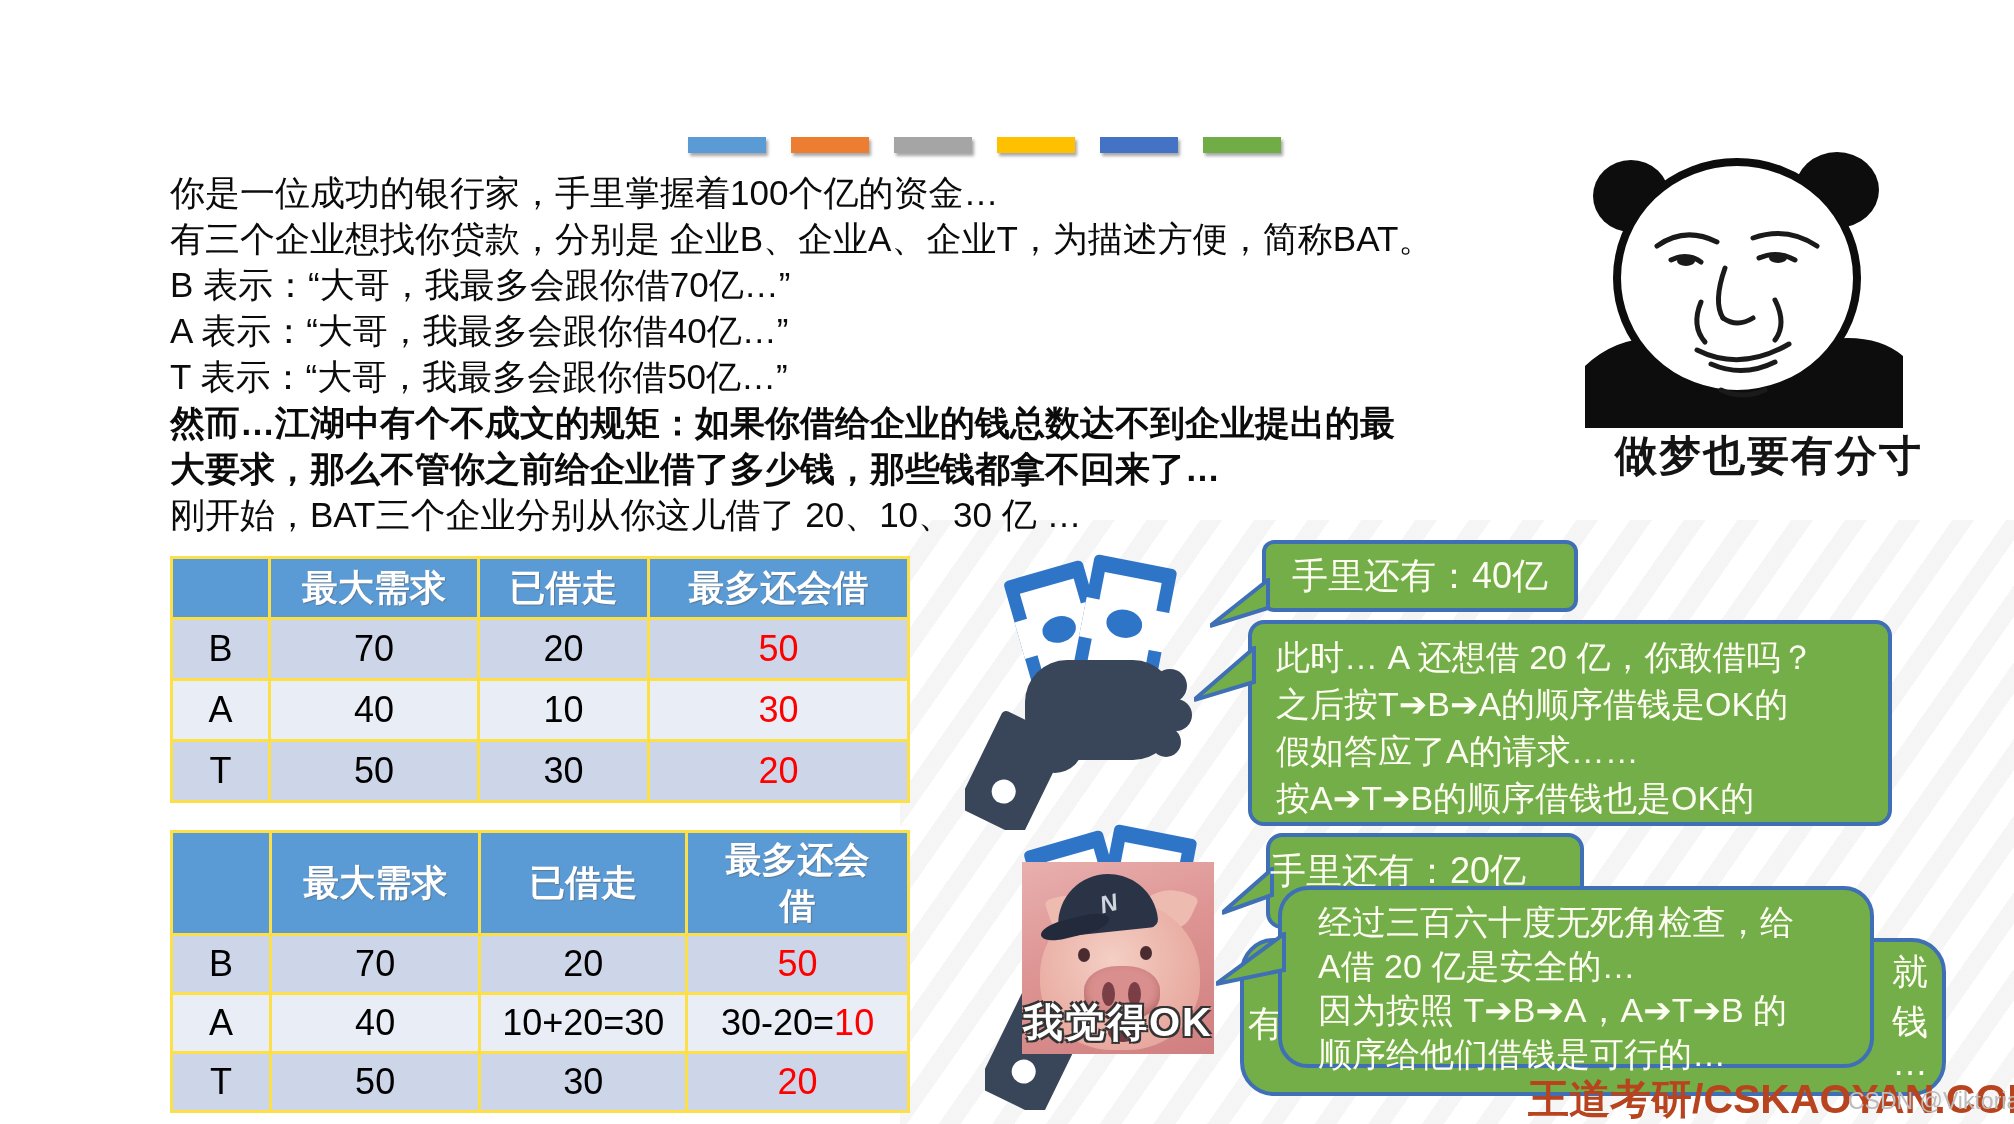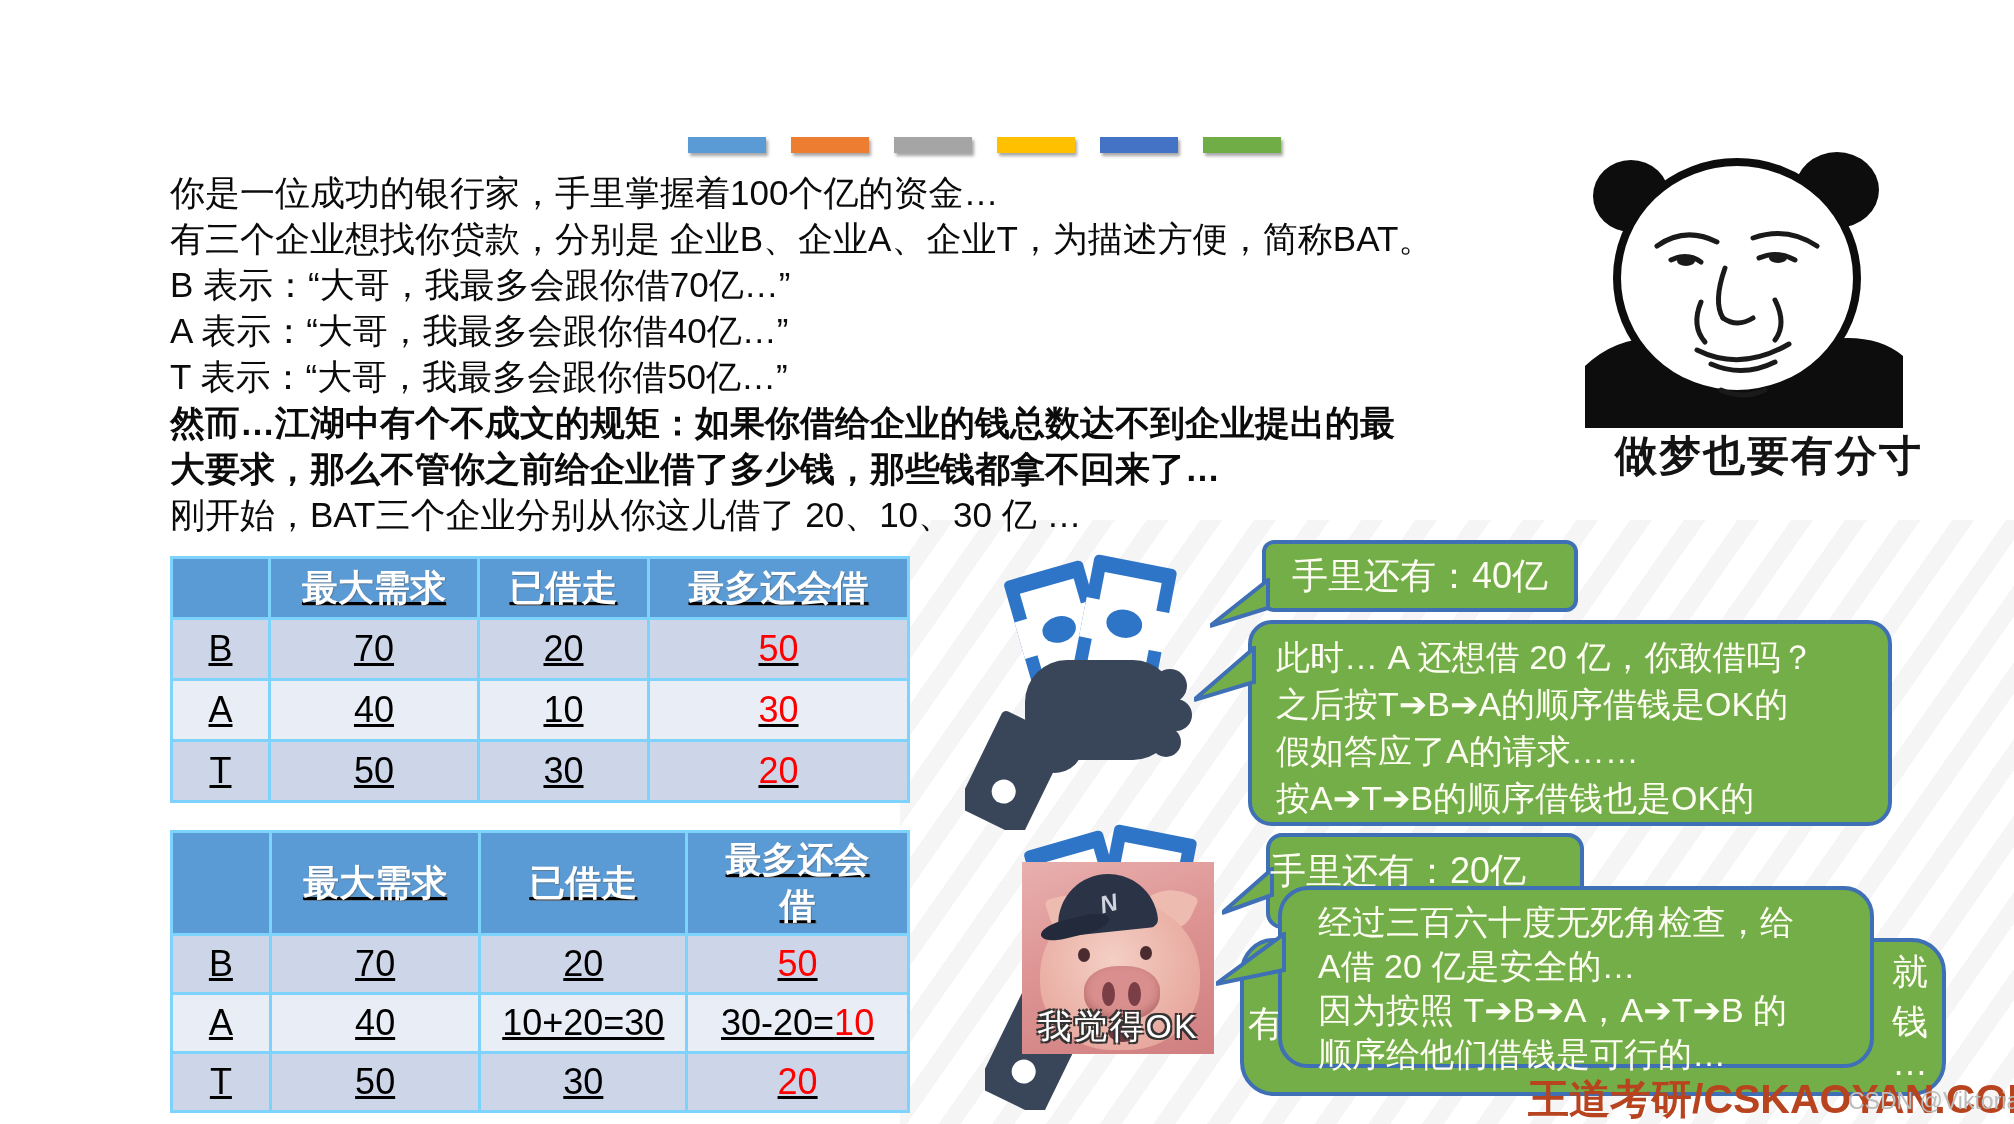--- a/index.html
+++ b/index.html
@@ -12,21 +12,21 @@
          color:#4D90D2;letter-spacing:6px;}
   .bars{position:absolute;top:137px;left:688px;display:flex;gap:25px;}
   .bars .bar{width:78px;height:16px;box-shadow:2px 3px 3px rgba(0,0,0,.35);}
 
   
   .intro{position:absolute;left:170px;top:170px;font-size:35px;line-height:46px;color:#0b0b0b;}
   .intro div{white-space:nowrap;}
   .intro .bold{font-weight:700;}
 
   
-  table.banker{position:absolute;border-collapse:separate;border-spacing:3px;table-layout:fixed;background:#7dd3fc;text-decoration:underline;}
+  table.banker{position:absolute;border-collapse:separate;border-spacing:3px;table-layout:fixed;background:#fde047;}
   table.banker td,table.banker th{text-align:center;vertical-align:middle;font-size:36px;padding:0;}
   table.banker th{background:#5B9BD5;color:#fff;font-weight:700;text-shadow:1px 1px 1px rgba(90,90,90,.5);}
   .t1{left:170px;top:556px;width:740px;}
   .t1 th{height:58px;}
   .t1 td{height:58px;}
   .t2{left:170px;top:830px;width:740px;}
   .t2 th{height:100px;white-space:pre-line;line-height:46px;}
   .t2 td{height:56px;}
   tr.row-dark td{background:#CDD6E8;}
   tr.row-light td{background:#E9EDF5;}
@@ -36,21 +36,21 @@
   .stripes{position:absolute;left:900px;top:520px;width:1114px;height:604px;
     background:repeating-linear-gradient(125deg,rgba(130,130,130,0) 0 26px,rgba(130,130,130,.08) 26px 44px);
     z-index:0;}
 
   
   .bubble{position:absolute;background:#74AE49;border:4px solid #3F6FB5;color:#FDFDF2;
           box-sizing:border-box;z-index:2;}
   .bubble .tail{position:absolute;z-index:-1;}
   .b1{left:1262px;top:540px;width:316px;height:72px;border-radius:12px;
       font-size:36px;display:flex;align-items:center;justify-content:center;white-space:nowrap;}
-  .b2{left:1248px;top:620px;width:644px;height:206px;border-radius:24px;
+  .b2{left:1248px;top:620px;width:644px;height:206px;border-radius:16px;
       font-size:34px;line-height:47px;padding:10px 0 0 24px;}
   .b2 div{white-space:nowrap;}
   .b3{left:1266px;top:833px;width:318px;height:96px;border-radius:16px;
       font-size:36px;padding-top:10px;white-space:nowrap;z-index:1;}
   .b4{left:1240px;top:938px;width:706px;height:158px;border-radius:34px;z-index:1;font-size:36px;}
   .b4 span{position:absolute;}
   .b5{left:1278px;top:886px;width:596px;height:182px;border-radius:30px;
       font-size:34px;line-height:44px;padding:10px 0 0 28px;z-index:3;}
   .b5 div{white-space:nowrap;margin-left:8px;}
 
@@ -68,21 +68,21 @@
   .pig-brim{position:absolute;left:18px;top:56px;width:70px;height:18px;background:#222a3c;
        border-radius:40%/60%;transform:rotate(-14deg);}
   .cap-letter{position:absolute;left:44px;top:16px;color:#cfd4de;font-size:24px;font-style:italic;
        font-weight:700;transform:rotate(-8deg);}
   .pig-eye{position:absolute;width:12px;height:14px;background:#4a2b30;border-radius:50%;}
   .pig-snout{position:absolute;left:62px;top:104px;width:76px;height:54px;background:#d98f8d;
        border-radius:45%;box-shadow:inset 0 -4px 8px rgba(120,50,55,.4);}
   .nostril{position:absolute;top:16px;width:13px;height:24px;background:#7a3f46;border-radius:50%;}
   .pig-mouth{position:absolute;left:86px;top:160px;width:30px;height:20px;background:#6e3a42;border-radius:50%;}
   .pig-caption{position:absolute;left:0;bottom:4px;width:100%;text-align:center;color:#fff;
-       font-size:34px;font-weight:400;letter-spacing:2px;
+       font-size:40px;font-weight:700;letter-spacing:2px;
        text-shadow:-2px -2px 0 #333,2px -2px 0 #333,-2px 2px 0 #333,2px 2px 0 #333;}
 
   
   .panda{position:absolute;left:1585px;top:150px;width:318px;height:330px;background:#fff;z-index:1;}
   .panda-caption{position:absolute;left:0;top:278px;width:100%;text-align:center;
        font-size:42px;font-weight:700;color:#141414;letter-spacing:2px;margin-left:25px;}
 
   
   .brand{position:absolute;left:1528px;top:1072px;font-size:41px;font-weight:700;color:#B8441F;
          white-space:nowrap;z-index:4;}

